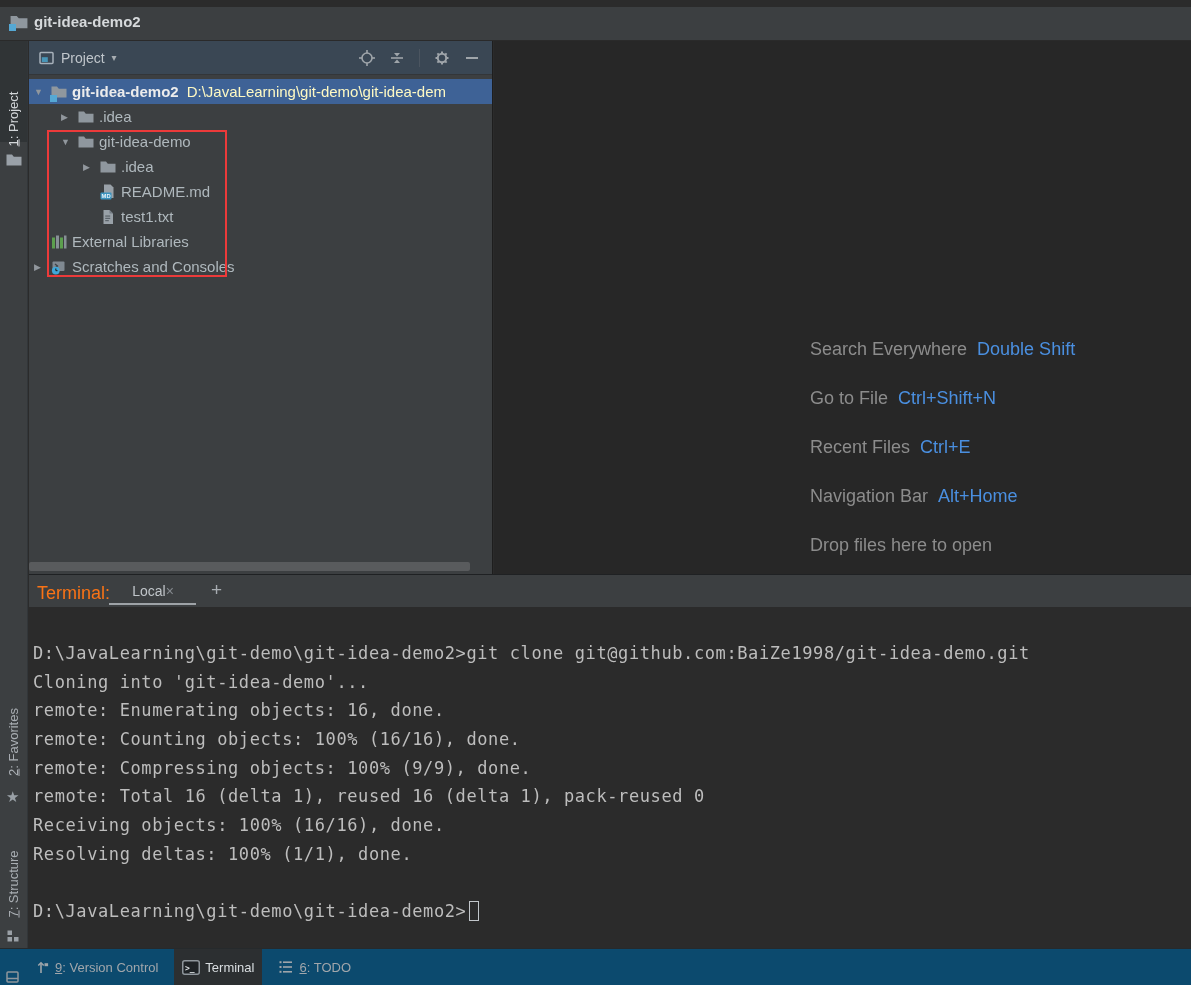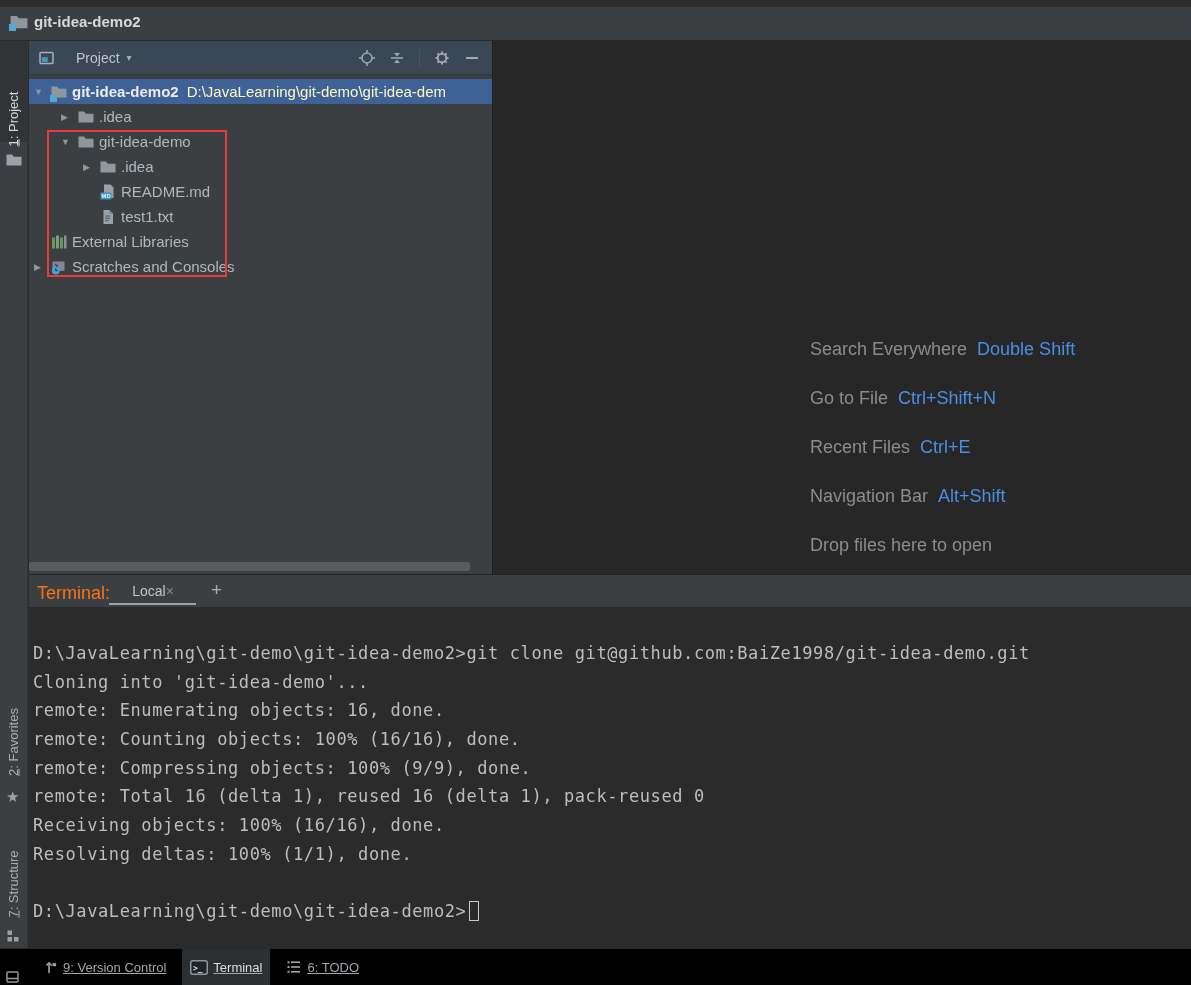--- a/index.html
+++ b/index.html
@@ -24,21 +24,21 @@
     transform:translate(-50%,-50%) rotate(-90deg); }
   .vtext.bright { color:#d3d6d9; }
   .stripe .icon-slot { position:absolute; left:6px; }
   .mn { text-decoration:underline; }
   
   .project-panel { position:absolute; left:29px; top:41px; width:464px; height:533px;
     background:#3c3f41; border-right:1px solid #1e1e1e; }
   .pp-header { position:absolute; left:0; top:0; width:100%; height:34px; background:#3a4754;
     border-bottom:1px solid #333639; display:flex; align-items:center; }
   .pp-header .win-icon { margin-left:10px; }
-  .pp-title { margin-left:22px; font-size:14px; color:#c0c6cb; }
+  .pp-title { margin-left:7px; font-size:14px; color:#c0c6cb; }
   .pp-caret { margin-left:7px; font-size:10px; color:#a7acb1; }
   .pp-actions { margin-left:auto; display:flex; align-items:center; gap:14px; padding-right:12px; }
   .pp-actions .sep { width:1px; height:18px; background:#4b5560; }
   .tree { position:absolute; left:0; top:38px; width:100%; }
   .trow { display:flex; align-items:center; height:25px; font-size:15px; color:#afb8bd; cursor:default; }
   .trow .chev { width:20px; font-size:9px; color:#91979d; text-align:left; padding-left:3px; }
   .trow .spacer { width:20px; }
   .trow .ficon { width:16px; height:16px; position:relative; margin-right:5px; display:flex; align-items:center; }
   .trow .lbl { white-space:nowrap; }
   .trow.selected { background:#3e6296; color:#ececec; }
@@ -66,23 +66,23 @@
   .t-tab .close { font-size:14px; color:#868b90; }
   .t-underline { position:absolute; left:80px; bottom:2px; width:87px; height:2px; background:#9ea3a7; }
   .t-add { position:absolute; left:182px; top:4px; font-size:19px; color:#a7acb1; }
   .t-content { position:absolute; left:0; top:33px; width:100%; height:280px; background:#2b2b2b;
     padding:36px 0 0 4px; font-family:"DejaVu Sans Mono", monospace; font-size:17px;
     letter-spacing:0.6px; color:#bdbdbd; }
   .tline { height:28.7px; white-space:pre; }
   .cursor { display:inline-block; width:10px; height:20px; border:1.5px solid #c2c7cb;
     margin-left:3px; vertical-align:-4px; }
   
-  .statusbar { position:absolute; left:0; top:948px; width:1191px; height:37px; background:#000000;
-    border-top:1px solid #262a2c; display:flex; align-items:center; padding-left:36px; gap:8px;
-    font-size:13px; color:#a1a6ab; overflow:hidden;text-decoration:underline; }
+  .statusbar { position:absolute; left:0; top:948px; width:1191px; height:37px; background:#0c4a6e;
+    border-top:1px solid #262a2c; display:flex; align-items:center; padding-left:28px; gap:8px;
+    font-size:13px; color:#a1a6ab; overflow:hidden; }
   .sb-item { display:flex; align-items:center; gap:5px; height:100%; padding:0 8px; }
   .sb-item.active { background:#2c2f31; color:#dadee1; }
   .sb-switcher { position:absolute; left:6px; top:22px; }
   svg { display:block; }
 </style>
 </head>
 <body>
 
 <div class="titlebar">
   <div class="top-strip"></div>
@@ -280,21 +280,21 @@
   <div class="h-scrollbar"></div>
 </div>
 
 <div class="red-box"></div>
 
 <div class="editor">
   <div class="shortcuts">
     <div class="sc-row"><span class="sc-label">Search Everywhere</span><span class="sc-key">Double Shift</span></div>
     <div class="sc-row"><span class="sc-label">Go to File</span><span class="sc-key">Ctrl+Shift+N</span></div>
     <div class="sc-row"><span class="sc-label">Recent Files</span><span class="sc-key">Ctrl+E</span></div>
-    <div class="sc-row"><span class="sc-label">Navigation Bar</span><span class="sc-key">Alt+Shift</span></div>
+    <div class="sc-row"><span class="sc-label">Navigation Bar</span><span class="sc-key">Alt+Home</span></div>
     <div class="sc-row"><span class="sc-label">Drop files here to open</span><span class="sc-key"></span></div>
   </div>
 </div>
 
 <div class="terminal-panel">
   <div class="t-tabbar">
     <span class="t-label">Terminal:</span>
     <span class="t-tab">
       <span>Local</span>
       <span class="close">×</span>

